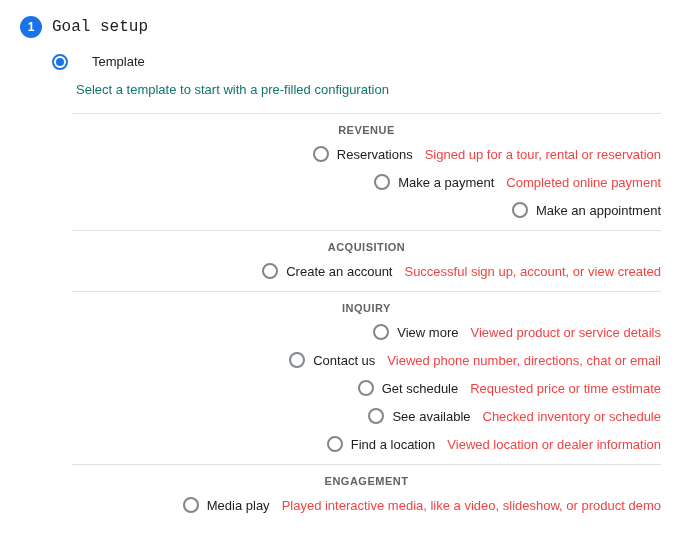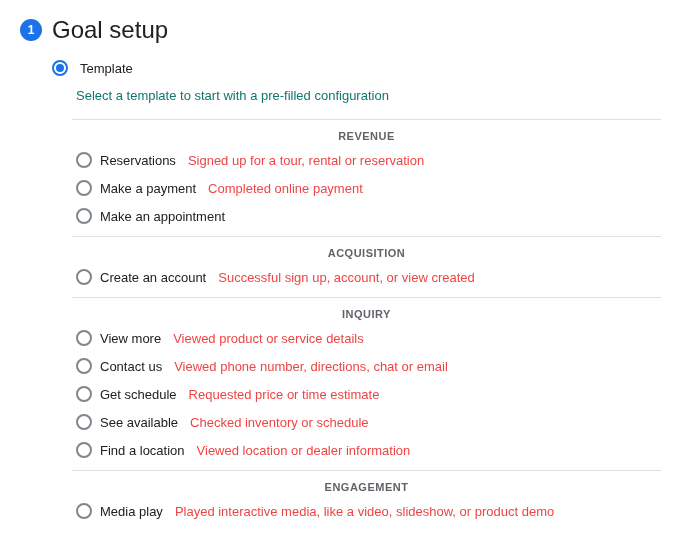--- a/index.html
+++ b/index.html
@@ -31,33 +31,33 @@
       color: #fff;
       display: flex;
       align-items: center;
       justify-content: center;
       font-size: 12px;
       font-weight: bold;
       flex-shrink: 0;
     }
 
     .goal-title {
-      font-size: 24px;
+      font-size: 16px;
       font-weight: 400;
       color: #202124;
+      font-family: Liberation Mono, monospace;
     }
 
     .template-section {
       margin-left: 32px;
     }
 
     .template-radio-row {
       display: flex;
-      align-items: center;
-      gap: 12px;
+      gap: 24px;
       margin-bottom: 12px;
     }
 
     .radio-custom {
       width: 16px;
       height: 16px;
       border-radius: 50%;
       border: 2px solid #1a73e8;
       display: flex;
       align-items: center;
@@ -101,20 +101,21 @@
       text-transform: uppercase;
       text-align: center;
     }
 
     .option-row {
       display: flex;
       align-items: center;
       gap: 8px;
       margin-bottom: 12px;
       padding-left: 4px;
+      justify-content: flex-end;
     }
 
     .radio-empty {
       width: 16px;
       height: 16px;
       border-radius: 50%;
       border: 2px solid #80868b;
       display: flex;
       align-items: center;
       justify-content: center;

